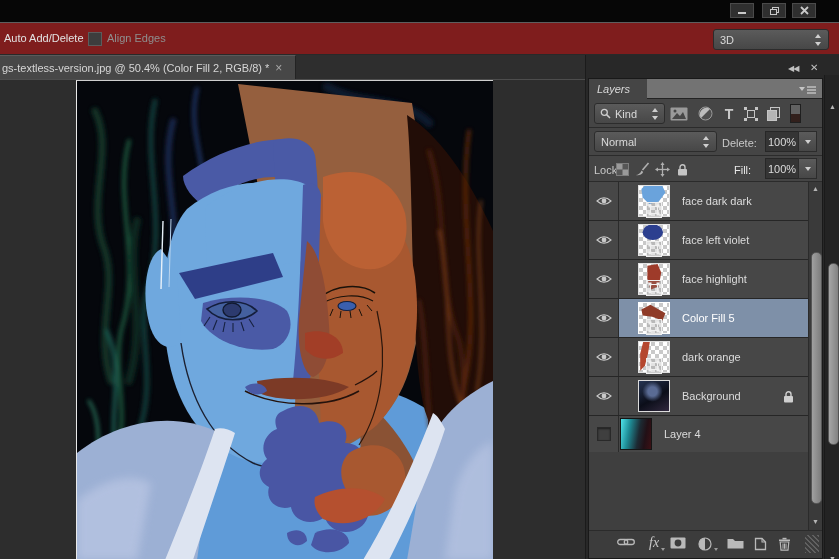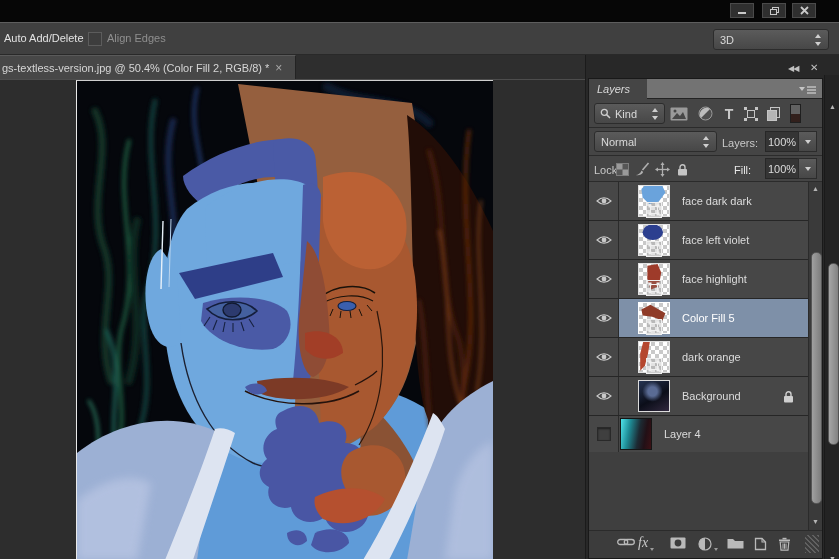--- a/index.html
+++ b/index.html
@@ -8,21 +8,21 @@
        -webkit-font-smoothing:antialiased;}
   .abs{position:absolute;}
 
   
   #titlebar{left:0;top:0;width:839px;height:22px;background:#060606;}
   .winbtn{top:3px;width:24px;height:15px;background:#2f2f2f;border:1px solid #4a4a4a;
           display:flex;align-items:center;justify-content:center;box-sizing:border-box;}
   #btn-min{left:730px;} #btn-restore{left:762px;} #btn-close{left:792px;}
 
   
-  #optionsbar{left:0;top:22px;width:839px;height:33px;background:#404040;
+  #optionsbar{left:0;top:22px;width:839px;height:33px;background:#7f1d1d;
               border-top:1px solid #5e5e5e;border-bottom:1px solid #292929;box-sizing:border-box;}
   #optionsbar .lbl{top:9px;}
   #auto-add-lbl{left:4px;color:#e2e2e2;}
   #align-chk{left:88px;top:9px;width:12px;height:12px;background:#3d3d3d;border:1px solid #5c5c5c;}
   #align-lbl{left:107px;color:#8f8f8f;}
   .dropdown{background:linear-gradient(#5b5b5b,#474747);border:1px solid #2c2c2c;border-radius:3px;
             display:flex;align-items:center;box-sizing:border-box;color:#d9d9d9;}
   #ws-dd{left:713px;top:6px;width:116px;height:21px;padding:0 6px;}
   .dd-label{flex:1;}
   
@@ -134,21 +134,21 @@
   
   #list-scroll{left:219px;top:103px;width:14px;height:348px;background:#3a3a3a;border-left:1px solid #2b2b2b;box-sizing:border-box;}
   #list-scroll .arrow{left:3px;color:#b5b5b5;font-size:7px;}
   #ls-up{top:3px;} #ls-down{top:336px;}
   #ls-thumb{left:2px;top:70px;width:9px;height:250px;border-radius:5px;
             background:linear-gradient(90deg,#a0a0a0,#7d7d7d);border:1px solid #565656;}
 
   
   #p-footer{left:0;top:451px;width:233px;height:28px;background:#3c3c3c;border-top:1px solid #2b2b2b;box-sizing:border-box;}
   .footicon{top:6px;display:flex;align-items:center;color:#b9b9b9;}
-  #fo-link{left:28px;} #fo-fx{left:49px;top:4px;} #fo-mask{left:81px;} #fo-adjust{left:109px;}
+  #fo-link{left:28px;} #fo-fx{left:60px;top:4px;} #fo-mask{left:81px;} #fo-adjust{left:109px;}
   #fo-group{left:138px;} #fo-new{left:165px;} #fo-trash{left:189px;}
   #fo-fx .fxtext{font-family:"Liberation Serif",serif;font-style:italic;font-size:14px;color:#c9c9c9;}
   .mini-dn{width:0;height:0;border-left:2.5px solid transparent;border-right:2.5px solid transparent;border-top:3px solid #9a9a9a;margin-left:2px;align-self:flex-end;}
   #panel-grip{left:216px;top:456px;width:14px;height:18px;
               background:repeating-linear-gradient(45deg,#606060 0 1px,transparent 1px 3.5px);}
 </style>
 </head>
 <body>
 
 <div id="titlebar" class="abs">
@@ -353,21 +353,21 @@
           </svg>
       </div>
       <div id="fi-toggle" class="abs"></div>
     </div>
 
     <div id="p-blend" class="abs p-row">
       <div id="blend-dd" class="abs dropdown">
         <span class="dd-label">Normal</span>
         <span class="spin"></span>
       </div>
-      <span id="opacity-lbl" class="abs fieldlbl">Layers:</span>
+      <span id="opacity-lbl" class="abs fieldlbl">Delete:</span>
       <div id="opacity-val" class="abs valbox">
         <span>100%</span>
       </div>
       <div id="opacity-arrow" class="abs valarrow">
           <span class="tri-dn"></span>
         </div>
     </div>
 
     <div id="p-lock" class="abs p-row">
       <span id="lock-lbl" class="abs fieldlbl">Lock:</span>

